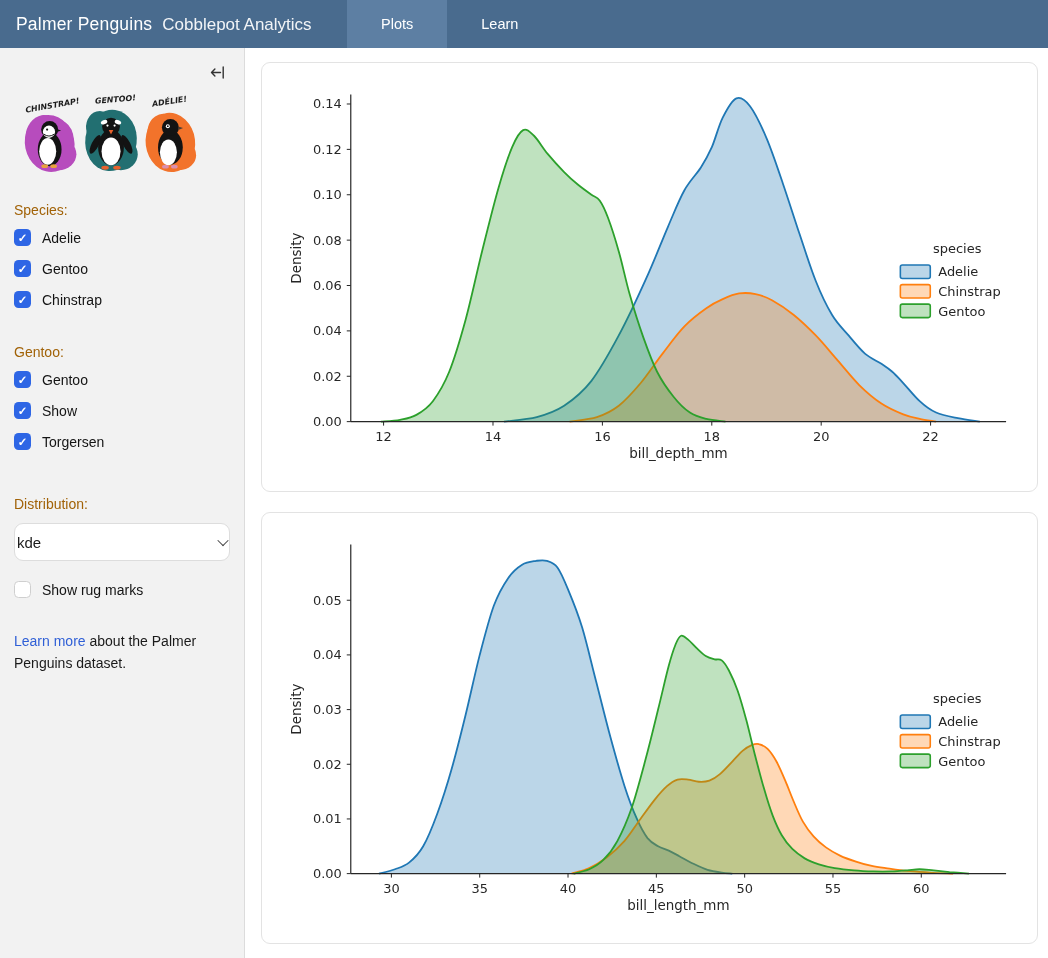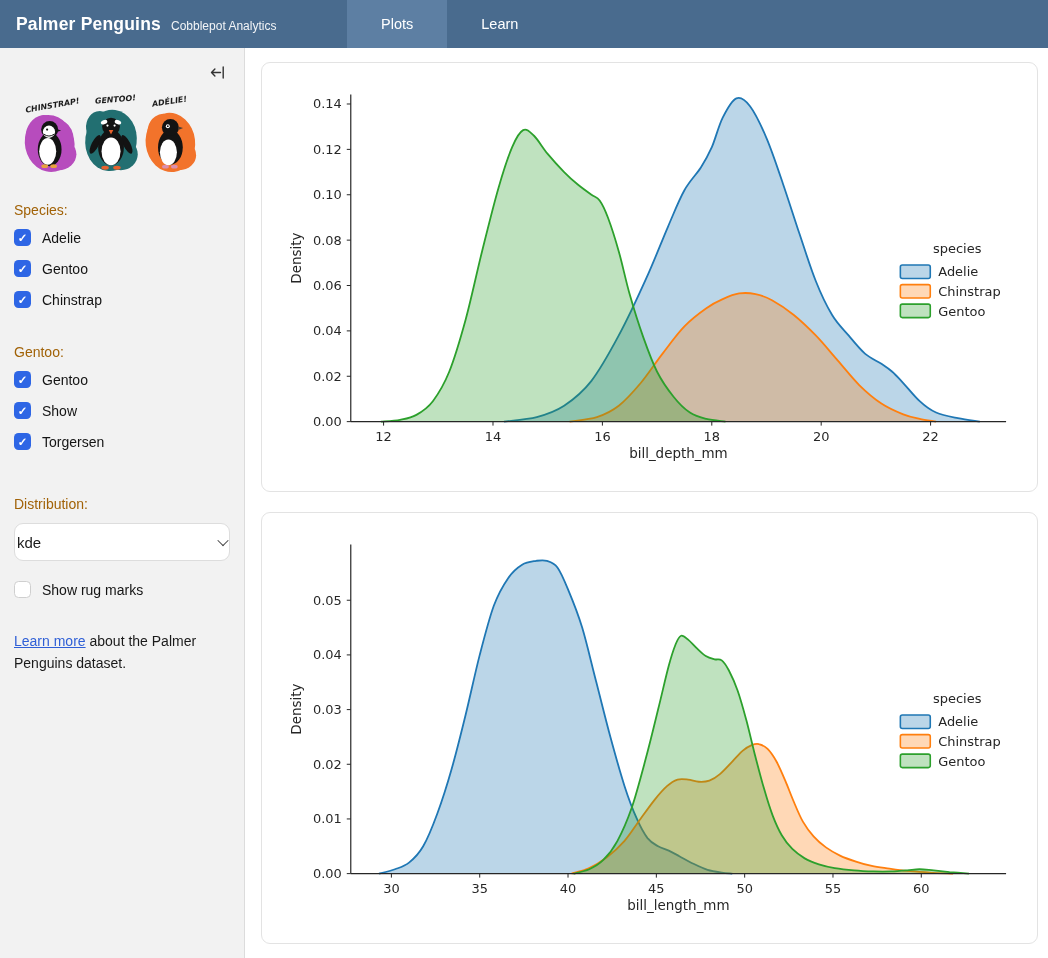--- a/index.html
+++ b/index.html
@@ -6,22 +6,22 @@
     --navbar-bg:#496b8e; --tab-active:#5d7fa3; --check-blue:#2e66e5; --link-blue:#2f5fd6;
   }
   *{box-sizing:border-box}
   html,body{margin:0;padding:0}
   body{width:1048px;height:958px;background:#fff;color:#1a1a1a;
        font-family:"Liberation Sans",sans-serif;overflow:hidden}
 
   
   .navbar{height:48px;background:var(--navbar-bg);display:flex;align-items:stretch;color:#fff}
   .brand{display:flex;align-items:baseline;gap:10px;padding:0 16px;width:347px;align-self:center}
-  .brand-title{font-size:17.5px;font-weight:700;letter-spacing:.2px}
-  .brand-sub{font-size:12px;color:rgba(255,255,255,.93)}
+  .brand-title{font-size:17.5px;font-weight:400;letter-spacing:.2px}
+  .brand-sub{font-size:17px;color:rgba(255,255,255,.93)}
   .nav-tabs{display:flex;align-items:stretch}
   .nav-tab{display:flex;align-items:center;padding:0 34px;font-size:14.5px;cursor:pointer;color:#fff}
   .nav-tab.active{background:var(--tab-active)}
 
   
   .layout{display:flex;height:910px}
   .sidebar{width:245px;min-width:245px;background:#f2f2f2;border-right:1px solid #dcdcdc;
            padding:10px 14px 10px 14px;font-size:14px}
   .main{flex:1;padding:14px 9px 14px 16px;background:#fff}
 
@@ -36,21 +36,21 @@
   .checkbox.checked{background:var(--check-blue)}
   .checkbox.unchecked{background:#fff;border:1.5px solid #cfcfcf}
   .check-label{color:#141414}
   .gap-sm{height:8px}
   .select-box{display:flex;align-items:center;justify-content:space-between;background:#fff;
               border:1px solid #dddddd;border-radius:9px;height:38px;padding:0 2px;margin:4px 0 20px 0;
               font-size:15px;cursor:pointer;box-shadow:0 0 0 0 rgba(0,0,0,0)}
   .chevron{width:8px;height:8px;border-right:1.7px solid #454545;border-bottom:1.7px solid #454545;
            transform:rotate(45deg) translate(-1px,-1px)}
   .learn{margin-top:32px;line-height:1.6;font-size:14px;max-width:212px}
-  .learn a{color:var(--link-blue);text-decoration:underline;cursor:pointer}
+  .learn a{color:var(--link-blue);cursor:pointer}
 
   
   .card{width:777px;border:1px solid #e3e3e3;border-radius:9px;background:#fff;overflow:hidden}
   .card.first{height:430px;margin-bottom:20px}
   .card.second{height:432px}
   .chart-host{width:100%;height:100%}
   svg text{user-select:none}
 </style>
 </head>
 <body>

